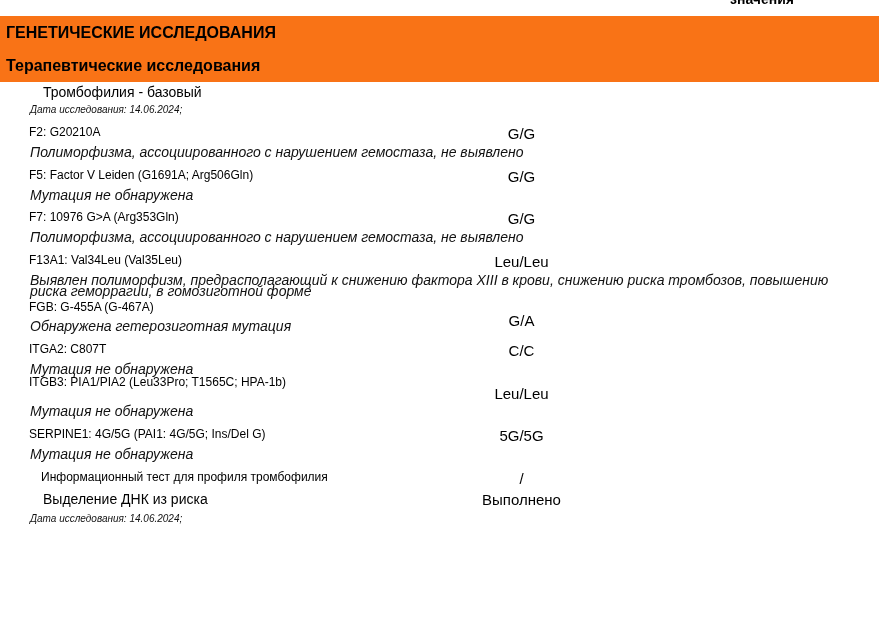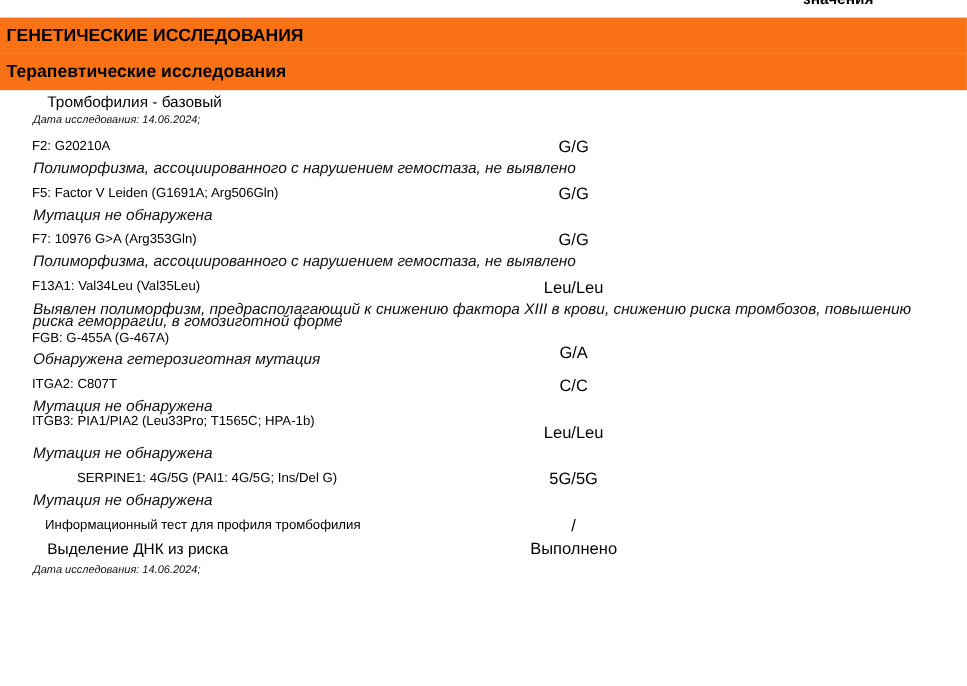--- a/index.html
+++ b/index.html
@@ -72,21 +72,21 @@
 <div class="test-note" style="top:321px;">Обнаружена гетерозиготная мутация</div>
 
 <div class="test-name" style="top:342px;">ITGA2: C807T</div>
 <div class="test-value" style="top:342px;">C/C</div>
 <div class="test-note" style="top:364px;">Мутация не обнаружена</div>
 
 <div class="test-name" style="top:375px;">ITGB3: PIA1/PIA2 (Leu33Pro; T1565C; HPA-1b)</div>
 <div class="test-value" style="top:385px;">Leu/Leu</div>
 <div class="test-note" style="top:406px;">Мутация не обнаружена</div>
 
-<div class="test-name" style="top:427px;margin-left:41px;">SERPINE1: 4G/5G (PAI1: 4G/5G; Ins/Del G)</div>
+<div class="test-name" style="top:427px;">SERPINE1: 4G/5G (PAI1: 4G/5G; Ins/Del G)</div>
 <div class="test-value" style="top:427px;">5G/5G</div>
 <div class="test-note" style="top:449px;">Мутация не обнаружена</div>
 
 <div class="test-name" style="top:470px;margin-left:12px;">Информационный тест для профиля тромбофилия</div>
 <div class="test-value" style="top:470px;">/</div>
 
 <div class="group-title" style="top:491px;">Выделение ДНК из риска</div>
 <div class="test-value" style="top:491px;">Выполнено</div>
 <div class="date" style="top:513px;">Дата исследования: 14.06.2024;</div>
 

